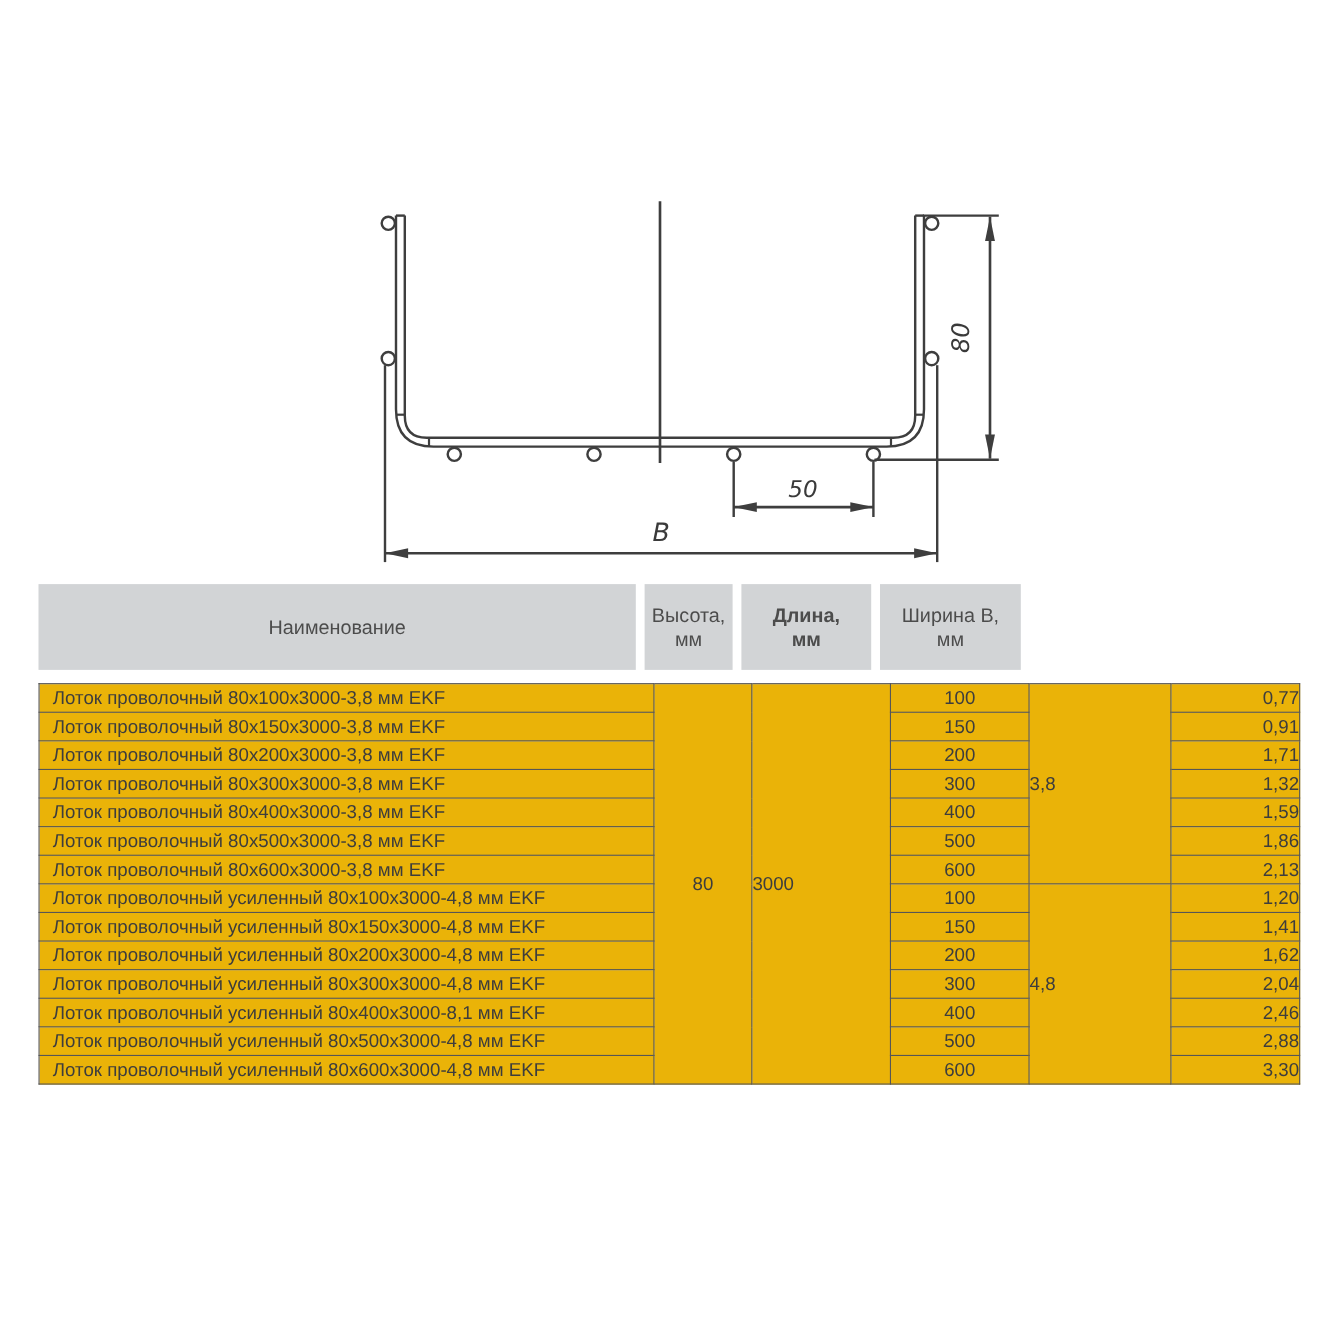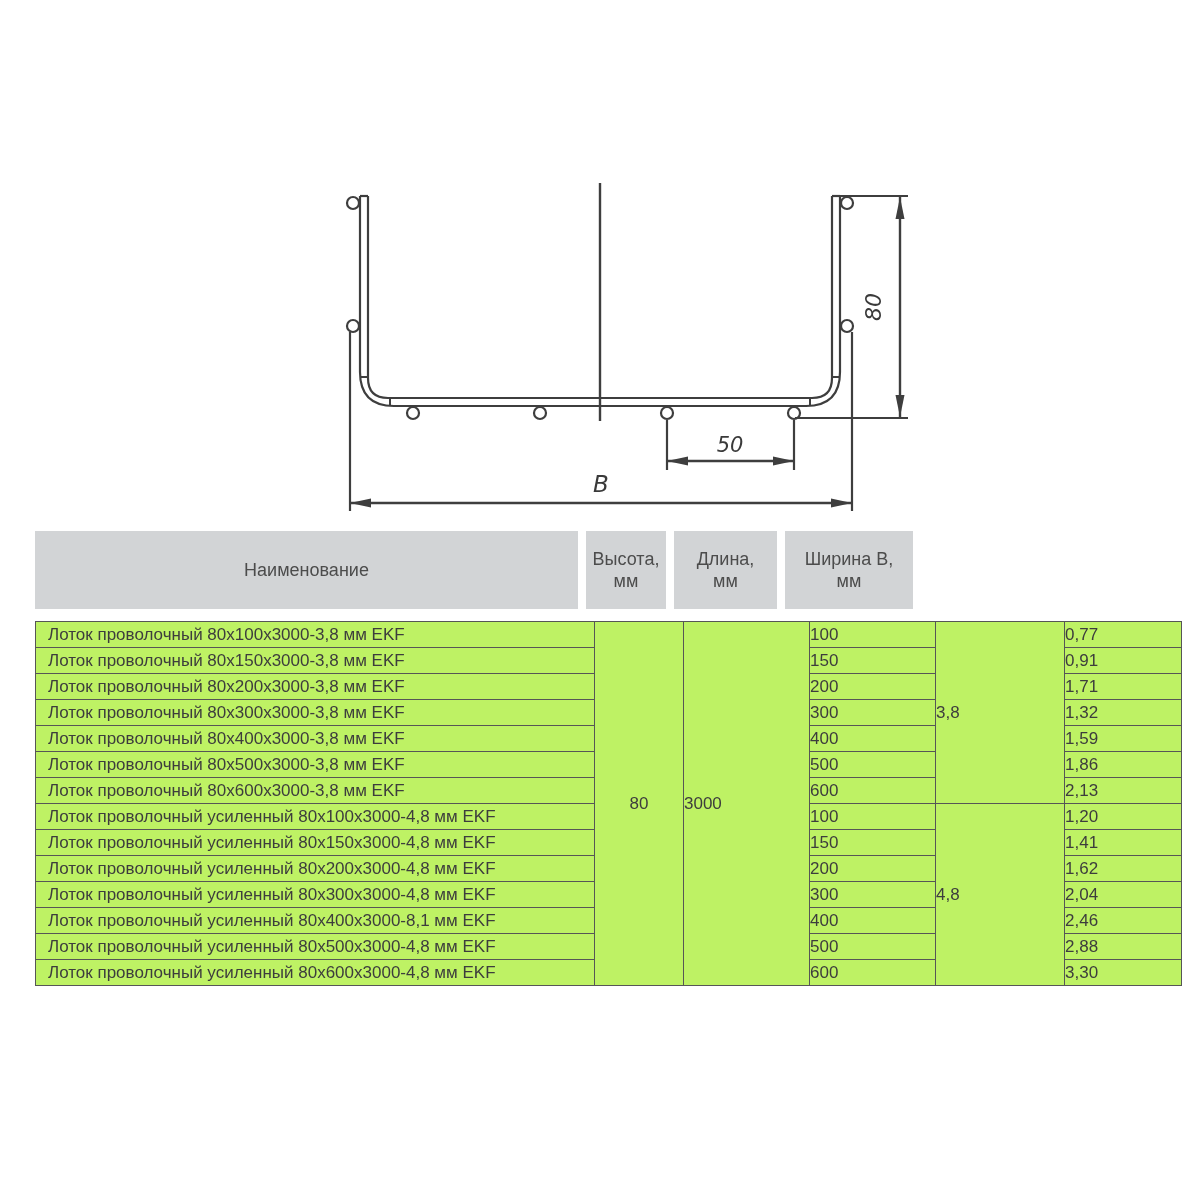--- a/index.html
+++ b/index.html
@@ -15,39 +15,39 @@
     position:absolute;top:531px;left:35px;width:1130px;height:78px;
     display:flex;gap:8px;
   }
   .thead .hcell{
     background:#d2d4d6;color:#4c4c4c;font-size:18px;line-height:1.25;
     display:flex;align-items:center;justify-content:center;text-align:center;
     white-space:pre-line;
   }
   .hc-name{width:543px;}
   .hc-height{width:80px;}
-  .hc-length{width:103px;}
+  .hc-length{width:118px;font-weight:bold;}
   .hc-width{width:128px;}
   .hc-thickness{width:120px;}
   .hc-mass{width:113px;}
   
   .tbody{
     position:absolute;top:621px;left:35px;width:1130px;
     border-collapse:collapse;table-layout:fixed;
   }
   .tbody td{
     border:1px solid #565656;height:25px;padding:0;
-    font-size:17px;color:#3d3d3d;vertical-align:middle;background:#bef264;
+    font-size:17px;color:#3d3d3d;vertical-align:middle;background:#eab308;
   }
   .tbody td.name{width:546px;text-align:left;padding-left:12px;}
   .tbody td.c-height{width:88px;text-align:center;}
   .tbody td.c-length{width:125px;text-align:left;}
-  .tbody td.c-width{width:125px;}
+  .tbody td.c-width{width:125px;text-align:center;}
   .tbody td.c-thickness{width:128px;text-align:left;}
-  .tbody td.c-mass{width:116px;text-align:left;}
+  .tbody td.c-mass{width:116px;text-align:right;}
 </style>
 </head>
 <body>
 
 <div class="canvas">
 
   <svg class="drawing" width="1200" height="530" viewBox="0 0 1200 530">
     <g stroke="#3e3e3e" fill="none" stroke-width="2.2">
 
       <path d="M600,183 V421" stroke-width="2.4"></path>

